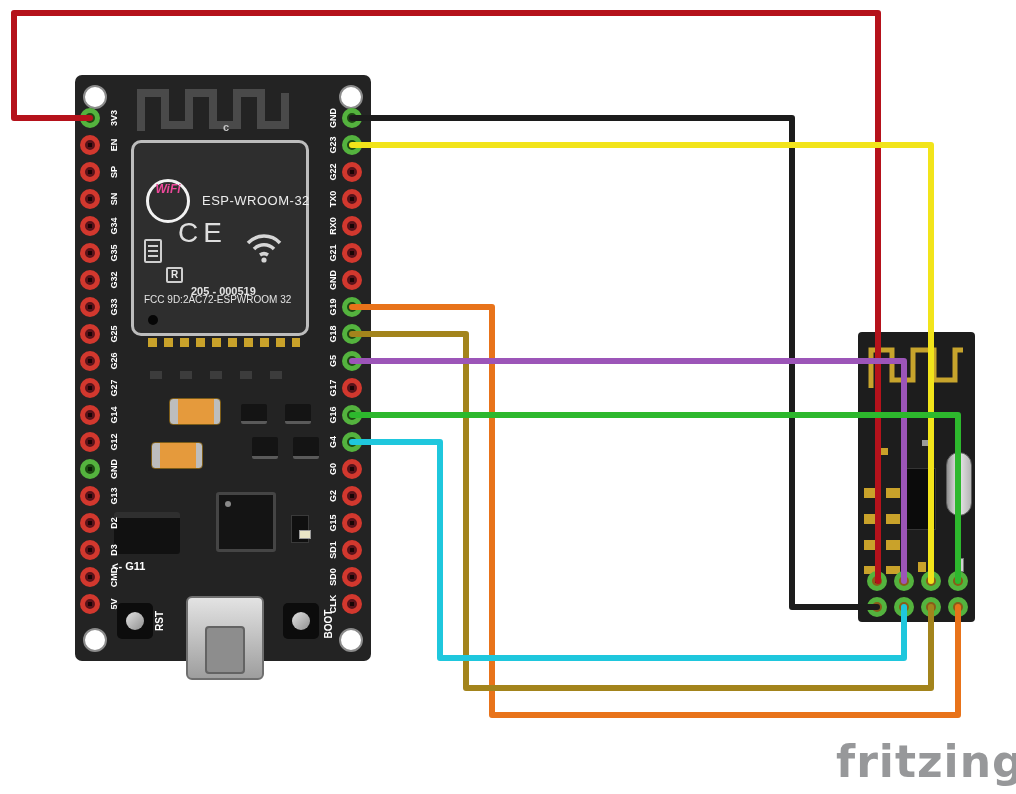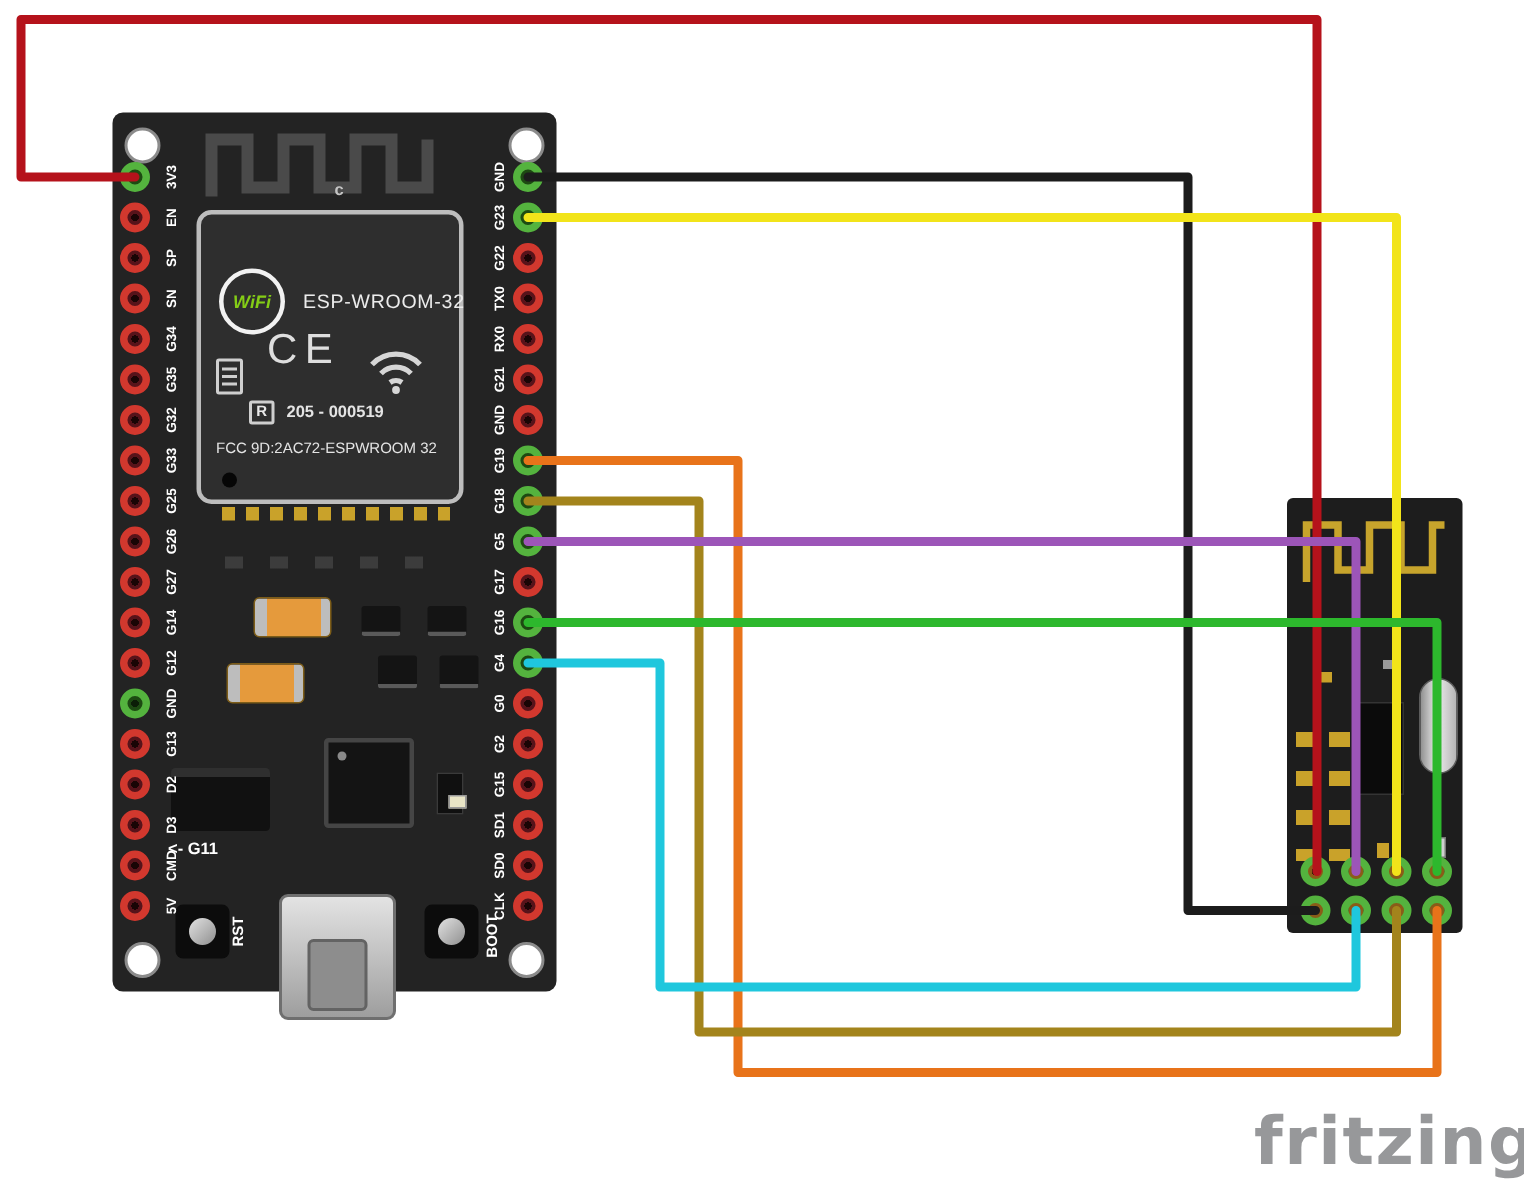--- a/index.html
+++ b/index.html
@@ -9,28 +9,28 @@
   .board{position:absolute;background:#232323;border-radius:7px;z-index:10}
   .esp32{left:75px;top:75px;width:296px;height:586px}
   .nrf{left:858px;top:332px;width:117px;height:290px;background:#1d1d1d;border-radius:4px}
 
   .hole{position:absolute;width:24px;height:24px;border-radius:50%;background:#fff;border:2px solid #8b8b8b}
 
   .esp-ant{position:absolute;left:60px;top:8px}
   .ant-label{position:absolute;left:148px;top:46px;color:#c4c4c4;font-size:11px;font-weight:bold}
 
   .esp-module{position:absolute;left:56px;top:65px;width:178px;height:196px;background:#2e2e2e;border:3px solid #bdbdbd;border-radius:10px}
-  .wifi-logo{position:absolute;left:12px;top:36px;width:44px;height:44px;border:3px solid #f2f2f2;border-radius:50%;color:#84cc16;font-size:12px;font-weight:bold;font-style:italic;display:flex;align-items:center;justify-content:center}
+  .wifi-logo{position:absolute;left:12px;top:36px;width:44px;height:44px;border:3px solid #f2f2f2;border-radius:50%;color:#ec4899;font-size:12px;font-weight:bold;font-style:italic;display:flex;justify-content:center}
   .module-name{position:absolute;left:68px;top:50px;color:#ececec;font-size:13px;font-weight:normal;letter-spacing:.5px;white-space:nowrap}
   .ce{position:absolute;left:44px;top:74px;color:#dedede;font-size:28px;letter-spacing:5px;font-weight:400}
   .cert-icon{position:absolute;left:10px;top:96px;width:18px;height:24px;border:2px solid #cfcfcf;border-radius:2px}
   .cert-icon::before{content:"";position:absolute;left:2px;top:4px;width:10px;height:2px;background:#cfcfcf;box-shadow:0 5px 0 #cfcfcf,0 10px 0 #cfcfcf}
   .wifi-arcs{position:absolute;left:104px;top:72px}
   .r-box{position:absolute;left:32px;top:124px;width:17px;height:16px;border:2px solid #cfcfcf;border-radius:2px;color:#e8e8e8;font-size:10px;font-weight:bold;text-align:center;line-height:12px}
-  .model-no{position:absolute;left:57px;top:126px;color:#e4e4e4;font-size:11px;font-weight:bold;white-space:nowrap}
+  .model-no{position:absolute;left:57px;top:142px;color:#e4e4e4;font-size:11px;font-weight:bold;white-space:nowrap}
   .fcc{position:absolute;left:10px;top:151px;color:#e4e4e4;font-size:10px;font-weight:normal;white-space:nowrap}
   .pcb-dot{position:absolute;left:14px;top:172px;width:10px;height:10px;border-radius:50%;background:#060606}
 
   .gold-row{position:absolute;left:73px;top:263px;width:152px;height:9px;background:repeating-linear-gradient(90deg,#c9a22a 0 9px,transparent 9px 16px)}
   .smd-row{position:absolute;left:75px;top:296px;width:150px;height:8px;background:repeating-linear-gradient(90deg,#3c3c3c 0 12px,transparent 12px 30px)}
   .cap{position:absolute;width:52px;height:27px;border-radius:4px;border:1px solid #7c5c18;background:linear-gradient(90deg,#bdbdbd 0 8px,#e59a3c 8px 44px,#bdbdbd 44px)}
   .cap1{left:94px;top:323px}.cap2{left:76px;top:367px}
   .smdblk{position:absolute;background:#141414;border-bottom:3px solid #5a5a5a;border-radius:2px}
   .t1{left:166px;top:329px;width:26px;height:20px}.t2{left:210px;top:329px;width:26px;height:20px}
   .t3{left:177px;top:362px;width:26px;height:22px}.t4{left:218px;top:362px;width:26px;height:22px}

